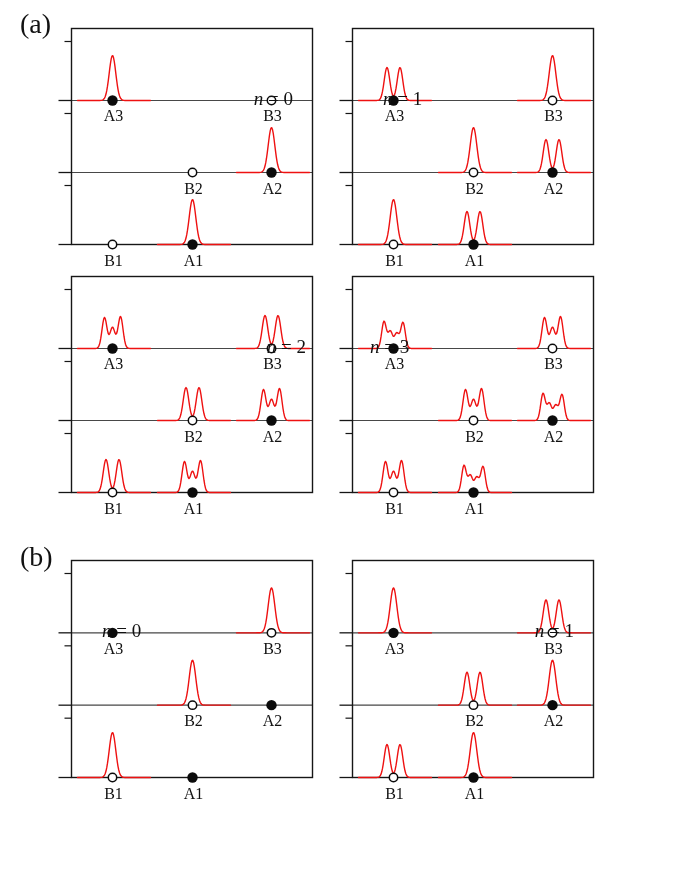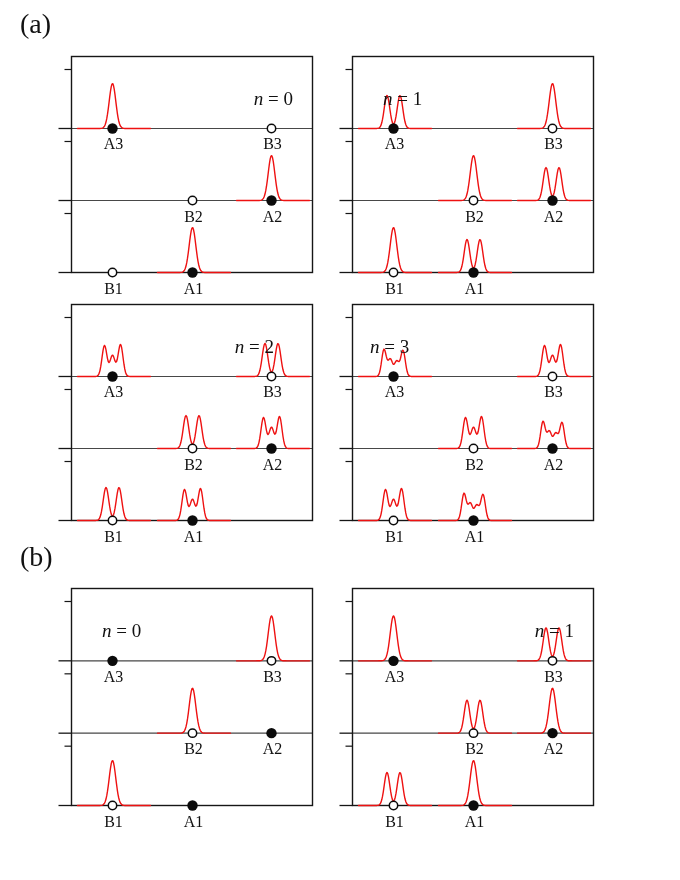--- a/index.html
+++ b/index.html
@@ -9,21 +9,21 @@
     background:#ffffff;
     font-family:"Liberation Serif", serif;
     overflow:hidden;
   }
   .section-label{
     position:absolute;
     font-size:28px;
     color:#111111;
     line-height:1;
   }
-  .panel{position:absolute;margin-top:28px;}
+  .panel{position:absolute;}
   .panel svg{overflow:visible;display:block;}
   svg text{
     font-family:"Liberation Serif", serif;
     font-size:16px;
     fill:#111111;
   }
   .n-label{
     position:absolute;
     font-size:19px;
     color:#111111;
@@ -228,17 +228,17 @@
             <text x="42" y="238" text-anchor="middle">B1</text>
             <path d="M86.00,217.00L86.00,217.00L86.75,217.00L87.50,217.00L88.25,217.00L89.00,217.00L89.75,217.00L90.50,217.00L91.25,217.00L92.00,217.00L92.75,217.00L93.50,217.00L94.25,217.00L95.00,217.00L95.75,217.00L96.50,217.00L97.25,217.00L98.00,217.00L98.75,217.00L99.50,217.00L100.25,217.00L101.00,217.00L101.75,217.00L102.50,217.00L103.25,217.00L104.00,217.00L104.75,217.00L105.50,217.00L106.25,217.00L107.00,216.99L107.75,216.99L108.50,216.97L109.25,216.92L110.00,216.83L110.75,216.64L111.50,216.29L112.25,215.66L113.00,214.62L113.75,212.97L114.50,210.53L115.25,207.14L116.00,202.72L116.75,197.36L117.50,191.36L118.25,185.20L119.00,179.55L119.75,175.12L120.50,172.51L121.25,172.13L122.00,174.02L122.75,177.90L123.50,183.23L124.25,189.29L125.00,195.41L125.75,201.03L126.50,205.78L127.25,209.51L128.00,212.26L128.75,214.15L129.50,215.37L130.25,216.11L131.00,216.54L131.75,216.78L132.50,216.90L133.25,216.95L134.00,216.98L134.75,216.99L135.50,217.00L136.25,217.00L137.00,217.00L137.75,217.00L138.50,217.00L139.25,217.00L140.00,217.00L140.75,217.00L141.50,217.00L142.25,217.00L143.00,217.00L143.75,217.00L144.50,217.00L145.25,217.00L146.00,217.00L146.75,217.00L147.50,217.00L148.25,217.00L149.00,217.00L149.75,217.00L150.50,217.00L151.25,217.00L152.00,217.00L152.75,217.00L153.50,217.00L154.25,217.00L155.00,217.00L155.75,217.00L156.50,217.00L157.25,217.00L158.00,217.00L158.75,217.00L159.00,217.00" fill="none" stroke="#ee1111" stroke-width="1.4" stroke-linejoin="round" stroke-linecap="round"></path>
             <circle cx="121" cy="217" r="5.2" fill="#0b0b0b"></circle>
             <text x="122" y="238" text-anchor="middle">A1</text>
           </g>
         </svg>
       </div>
     </div>
 <div class="n-label" style="top: 41px; right: 387px;"><i>n</i><span> = </span><span>0</span></div>
     <div class="n-label" style="top: 41px; left: 383px;"><i>n</i><span> = </span><span>1</span></div>
-    <div class="n-label" style="top: 289px; right: 406px;"><i>n</i><span> = </span><span>2</span></div>
+    <div class="n-label" style="top: 289px; right: 374px;"><i>n</i><span> = </span><span>2</span></div>
     <div class="n-label" style="top: 289px; left: 370px;"><i>n</i><span> = </span><span>3</span></div>
     <div class="n-label" style="top: 573px; left: 102px;"><i>n</i><span> = </span><span>0</span></div>
     <div class="n-label" style="top: 573px; right: 106px;"><i>n</i><span> = </span><span>1</span></div>
   </div>
 
 </body></html>

